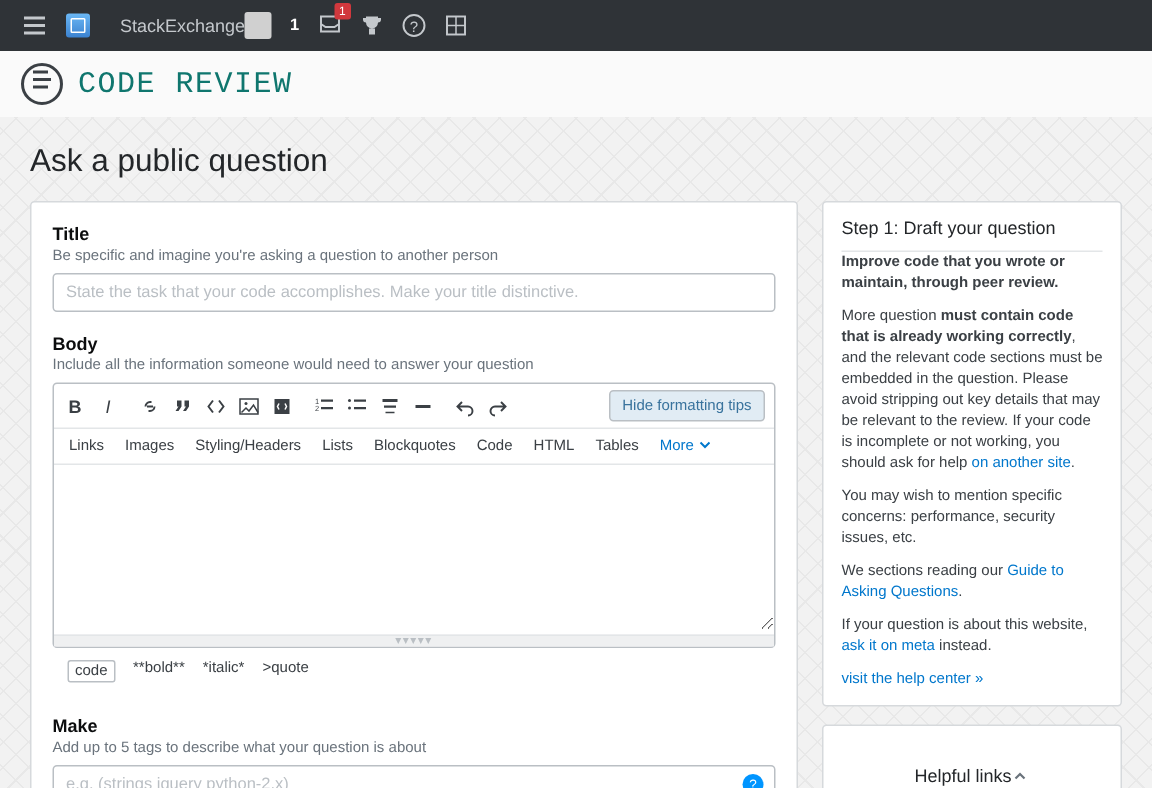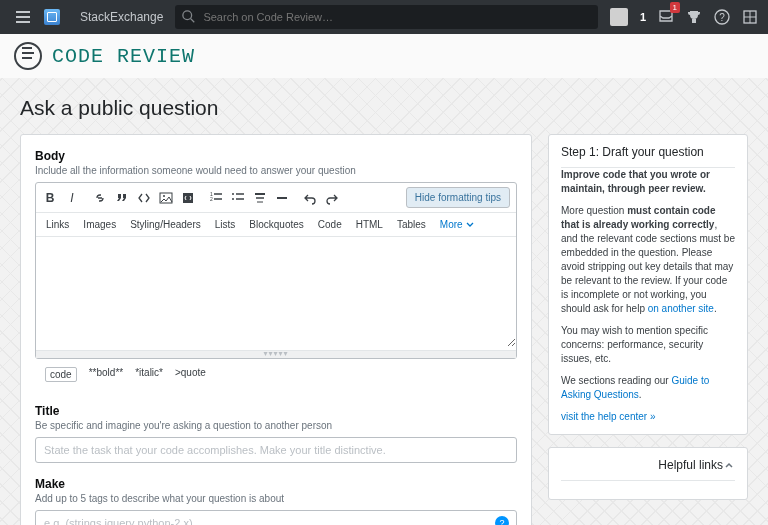--- a/index.html
+++ b/index.html
@@ -52,42 +52,35 @@
 .mdhelp{padding:8px 10px;display:flex;gap:12px;font-size:10px;color:#3b4045}
 .mdhelp .code{border:1px solid #babfc4;padding:1px 4px;border-radius:2px}
 .tags-field{position:relative}
 .tags-help{position:absolute;right:8px;top:6px;width:14px;height:14px;border-radius:50%;background:#0095ff;color:#fff;font-size:9px;text-align:center;line-height:14px;cursor:pointer}
 .step-card{padding:10px 12px}
 .step-head{font-size:12px;color:#232629;padding-bottom:8px;border-bottom:1px solid #e3e6e8;margin-bottom:0}
 .step-body{font-size:10px;color:#3b4045;line-height:1.4}
 .step-body p{margin-bottom:8px}
 .step-body a{color:#0077cc;text-decoration:none}
 .step-foot{text-align:left;margin-top:6px}
-.help-card .step-head{display:flex;justify-content:flex-end;align-items:center;border:none;margin:0;padding:0;cursor:pointer}
+.help-card .step-head{display:flex;justify-content:center;align-items:center;border:none;margin:16px;padding:0;cursor:pointer}
 .help-body{padding-top:8px;border-top:1px solid #e3e6e8;margin-top:8px;font-size:10px;line-height:1.5}
 </style>
 </head>
 <body>
 
 <div class="topbar">
   <div class="hamburger">
       <span></span>
       <span></span>
       <span></span>
     </div>
   <div class="brand">
     <div class="brand-icon"></div>
     <span>StackExchange</span>
-  </div>
-  <div class="search-wrap">
-    <svg width="14" height="14" viewBox="0 0 16 16">
-        <circle cx="6" cy="6" r="5" fill="none" stroke="#818589" stroke-width="1.5"></circle>
-        <line x1="10" y1="10" x2="14" y2="14" stroke="#818589" stroke-width="1.5"></line>
-      </svg>
-    <input type="text" placeholder="Search on Code Review…" style="">
   </div>
   <div class="topright">
     <div class="avatar"></div>
     <span class="rep">1</span>
     <div class="inbox">
       <svg class="ticon" viewBox="0 0 16 16">
           <path d="M2 3h12v10H2z M2 8l3 2h6l3-2" fill="none" stroke="#c4c8cc" stroke-width="1.3"></path>
         </svg>
       <span class="inbox-badge">1</span>
     </div>
@@ -109,20 +102,26 @@
 <div class="site-header">
   <div class="site-logo"></div>
   <div class="site-name">CODE REVIEW</div>
 </div>
 
 <div class="bgpat">
   <h1 class="page-title">Ask a public question</h1>
   <div class="layout">
     <div class="main">
       <div class="card q-card">
+
+        <div class="field">
+          <div class="flabel">Title</div>
+          <div class="fdesc">Be specific and imagine you're asking a question to another person</div>
+          <input class="tinput" type="text" placeholder="State the task that your code accomplishes. Make your title distinctive." style="">
+        </div>
 
         <div class="field">
           <div class="flabel">Body</div>
           <div class="fdesc">Include all the information someone would need to answer your question</div>
           <div class="editor">
             <div class="etool">
               <div class="etool-l">
                 <div class="tgrp">
                   <span class="tbtn">
                       <b>B</b>
@@ -223,46 +222,41 @@
             <div class="grippie">▾▾▾▾▾</div>
           </div>
           <div class="mdhelp">
             <span class="code">code</span>
             <span>**bold**</span>
             <span>*italic*</span>
             <span>&gt;quote</span>
           </div>
         </div>
 
-        <div class="field">
-          <div class="flabel">Title</div>
-          <div class="fdesc">Be specific and imagine you're asking a question to another person</div>
-          <input class="tinput" type="text" placeholder="State the task that your code accomplishes. Make your title distinctive." style="">
-        </div>
-
         <div class="field tags-field">
           <div class="flabel">Make</div>
           <div class="fdesc">Add up to 5 tags to describe what your question is about</div>
           <div style="position:relative">
             <input class="tinput" type="text" placeholder="e.g. (strings jquery python-2.x)" style="">
             <div class="tags-help">?</div>
           </div>
         </div>
       </div>
 
     </div>
 
     <div class="side">
       <div class="card step-card">
         <div class="step-head">Step 1: Draft your question</div>
         <div class="step-body">
           <p><b>Improve code that you wrote or maintain, through peer review.</b></p>
           <p><span>More question </span><b>must contain code that is already working correctly</b><span>, and the relevant code sections must be embedded in the question. Please avoid stripping out key details that may be relevant to the review. If your code is incomplete or not working, you should ask for help </span><a href="#">on another site</a><span>.</span></p>
           <p>You may wish to mention specific concerns: performance, security issues, etc.</p>
           <p><span>We sections reading our </span><a href="#">Guide to Asking Questions</a><span>.</span></p>
+          <p><span>If your question is about this website, </span><a href="#">ask it on meta</a><span> instead.</span></p>
           <div class="step-foot"><a href="#">visit the help center »</a></div>
         </div>
       </div>
 
       <div class="card step-card help-card">
         <div class="step-head">
           <span>Helpful links</span>
           <svg width="12" height="12" viewBox="0 0 12 12">
               <path d="M3 8l3-3 3 3" fill="none" stroke="#6a737c" stroke-width="1.5"></path>
             </svg>

